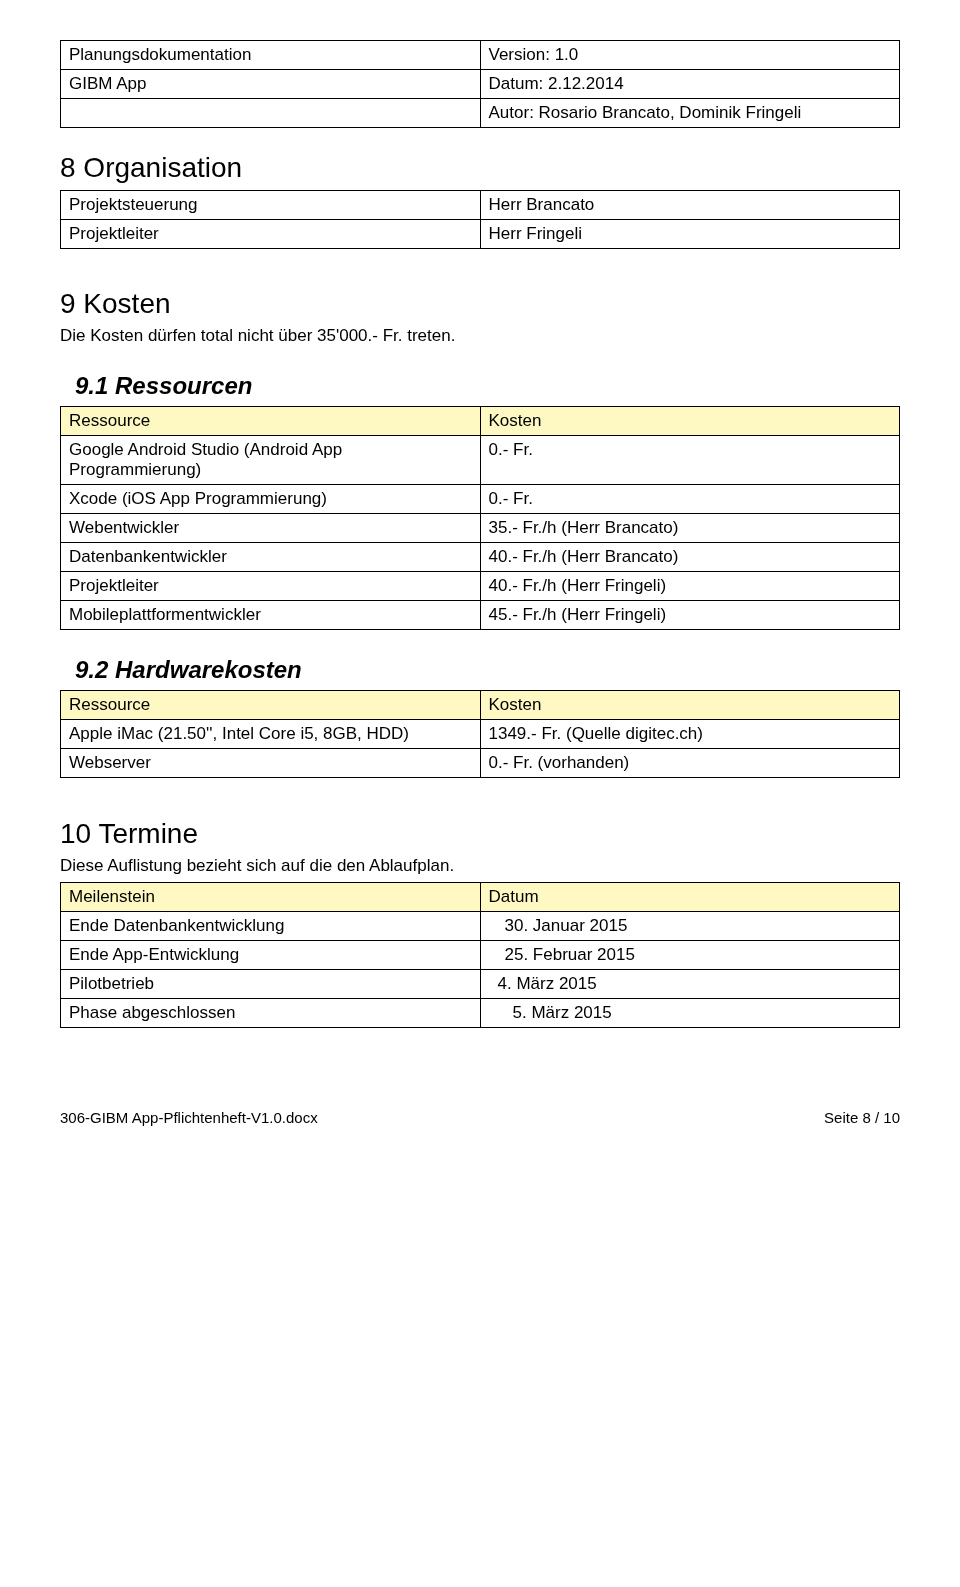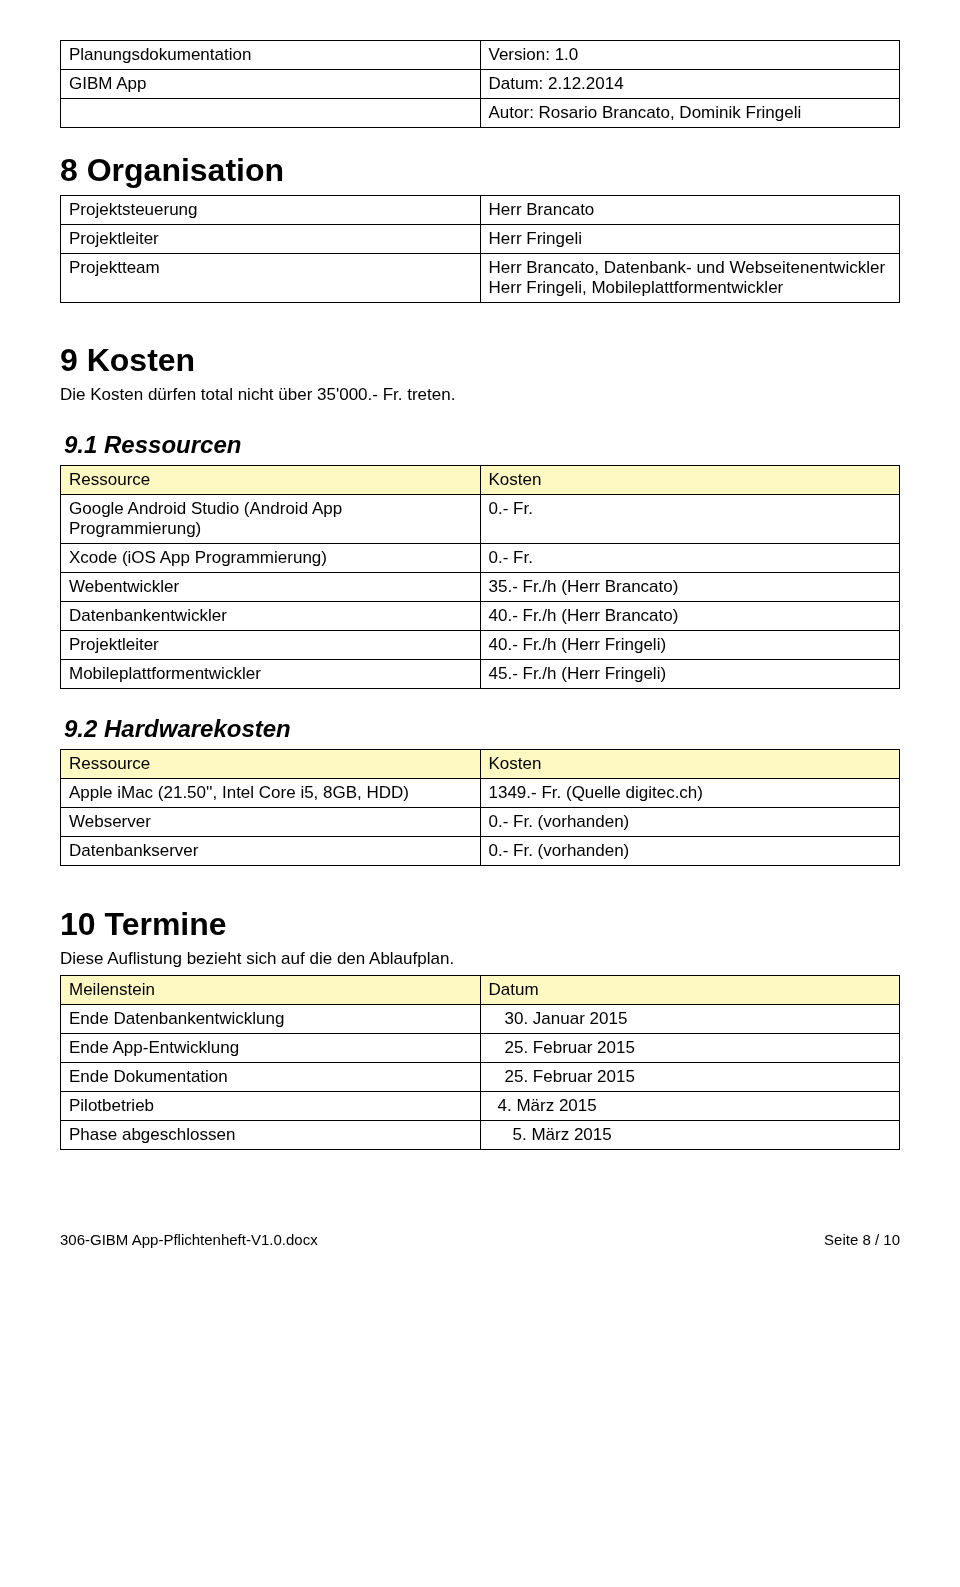--- a/index.html
+++ b/index.html
@@ -18,29 +18,29 @@
   }
   td, th {
     border: 1px solid #000;
     padding: 4px 8px;
     text-align: left;
     vertical-align: top;
     font-weight: normal;
   }
   .hdr-row td { border: 1px solid #000; }
   h1 {
-    font-size: 32px;
-    font-weight: bold;
+    font-size: 28px;
+    font-weight: normal;
     margin: 24px 0 6px 0;
   }
   h2 {
     font-size: 24px;
     font-weight: bold;
     font-style: italic;
-    margin: 26px 0 6px 4px;
+    margin: 26px 0 6px 15px;
   }
   .blue-head td, .blue-head th {
     background: #fef9c3;
     font-weight: normal;
   }
   .sec-intro { margin: 4px 0 6px 0; }
   .header-table { margin-bottom: 6px; }
   .footer {
     display: flex;
     justify-content: space-between;
@@ -72,27 +72,20 @@
 <h1>8  Organisation</h1>
 <table>
   <tbody>
       <tr>
     <td class="half">Projektsteuerung</td>
     <td class="half">Herr Brancato</td>
   </tr>
   <tr>
     <td>Projektleiter</td>
     <td>Herr Fringeli</td>
-  </tr>
-  <tr>
-    <td>Projektteam</td>
-    <td>
-      <span>Herr Brancato, Datenbank- und Webseitenentwickler</span><br>
-      <span>Herr Fringeli, Mobileplattformentwickler</span>
-    </td>
   </tr>
 </tbody>
   </table>
 
 <h1 style="margin-top:39px">9  Kosten</h1>
 <p class="sec-intro">Die Kosten dürfen total nicht über 35'000.- Fr. treten.</p>
 
 <h2>9.1  Ressourcen</h2>
 <table>
   <tbody>
@@ -135,48 +128,40 @@
     <td class="half">Kosten</td>
   </tr>
   <tr>
         <td>Apple iMac (21.50'', Intel Core i5, 8GB, HDD)</td>
         <td>1349.- Fr. (Quelle digitec.ch)</td>
       </tr>
   <tr>
         <td>Webserver</td>
         <td>0.- Fr. (vorhanden)</td>
       </tr>
-  <tr>
-        <td>Datenbankserver</td>
-        <td>0.- Fr. (vorhanden)</td>
-      </tr>
 </tbody>
   </table>
 
 <h1 style="margin-top:40px">10 Termine</h1>
 <p class="sec-intro">Diese Auflistung bezieht sich auf die den Ablaufplan.</p>
 <table>
   <tbody>
       <tr class="blue-head">
     <td class="half">Meilenstein</td>
     <td class="half">Datum</td>
   </tr>
   <tr>
         <td>Ende Datenbankentwicklung</td>
         <td style="padding-left:24px">30. Januar 2015</td>
       </tr>
   <tr>
         <td>Ende App-Entwicklung</td>
         <td style="padding-left:24px">25. Februar 2015</td>
       </tr>
   <tr>
-        <td>Ende Dokumentation</td>
-        <td style="padding-left:24px">25. Februar 2015</td>
-      </tr>
-  <tr>
         <td>Pilotbetrieb</td>
         <td style="padding-left:17px">4. März 2015</td>
       </tr>
   <tr>
         <td>Phase abgeschlossen</td>
         <td style="padding-left:32px">5. März 2015</td>
       </tr>
 </tbody>
   </table>
 

